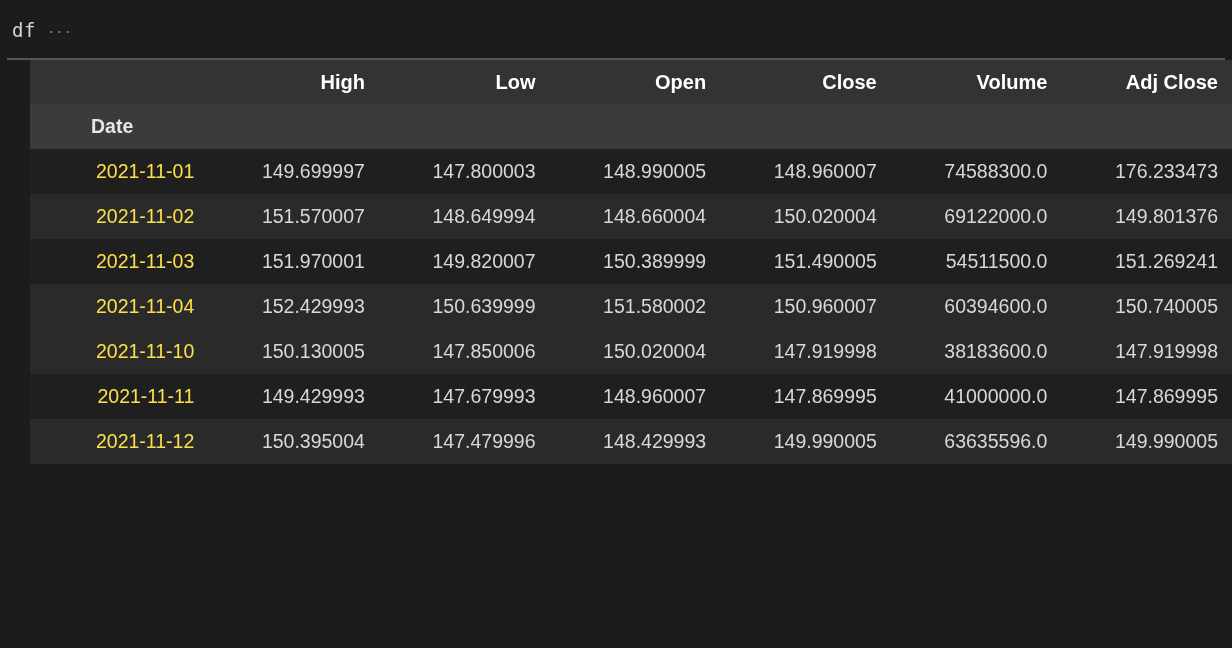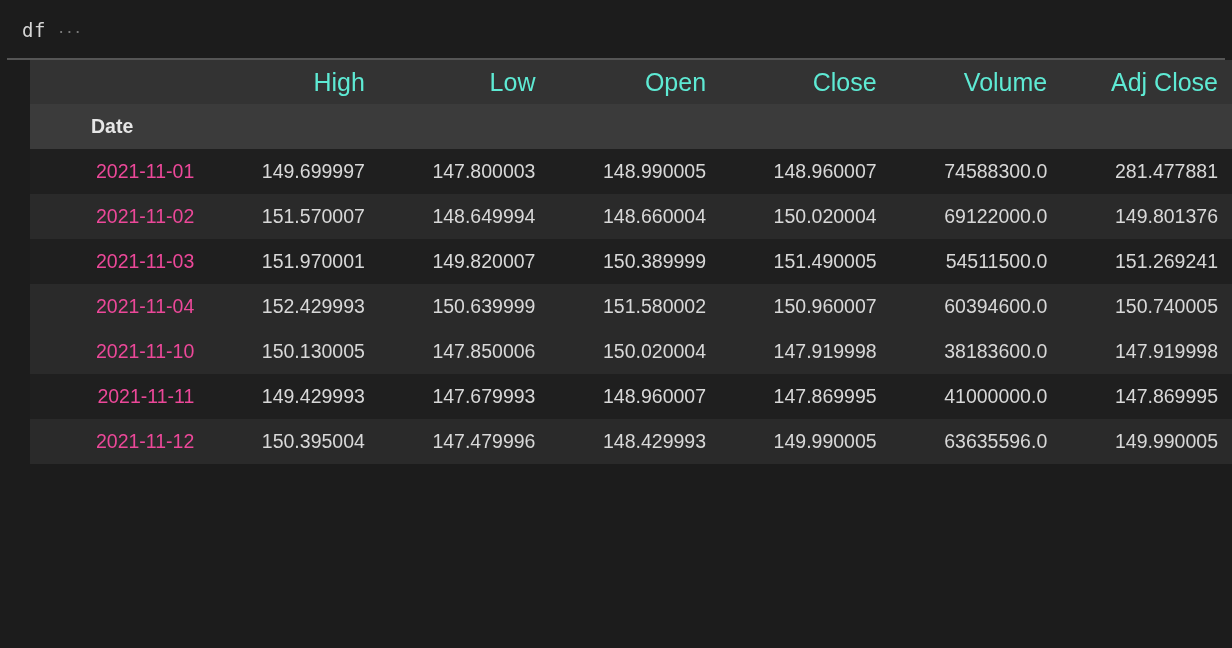--- a/index.html
+++ b/index.html
@@ -15,21 +15,21 @@
     -webkit-font-smoothing: antialiased;
   }
 
   
   #cell-header {
     position: relative;
     height: 60px;
     box-sizing: border-box;
     display: flex;
     align-items: center;
-    padding-left: 22px;
+    padding-left: 12px;
     background: #1c1c1c;
   }
   #var-name {
     font-family: "DejaVu Sans Mono", "Liberation Mono", monospace;
     font-size: 19px;
     color: #d6d6d6;
     letter-spacing: 0.5px;
   }
   #var-ellipsis {
     font-family: "Liberation Sans", sans-serif;
@@ -71,38 +71,38 @@
     height: 45px;
     box-sizing: border-box;
     font-weight: 400;
   }
   
   table.df col.c-index { width: 180px; }
   table.df col.c-data  { width: 172px; }
 
   thead tr.col-head th {
     background: #333333;
-    color: #5eead4;
-    font-weight: normal;
+    color: #ffffff;
+    font-weight: bold;
     height: 44px;
-    font-size: 25px;
+    font-size: 20px;
   }
   thead tr.idx-head th {
     background: #3b3b3b;
     color: #e6e6e6;
     font-weight: bold;
     height: 45px;
     font-size: 19.5px;
     text-align: center;
   }
   thead tr.idx-head th.blank { background: #3b3b3b; }
 
   tbody tr td { background: #1f1f1f; }
   tbody tr.alt td { background: #2a2a2a; }
-  tbody tr td.idx { font-weight: 400; color: #ec4899; }
+  tbody tr td.idx { font-weight: 400; color: #fde047; }
 </style>
 </head>
 <body>
 
 <div id="cell-header">
   <span id="var-name">df</span>
   <span id="var-ellipsis">···</span>
   <div id="header-rule"></div>
 </div>
 
@@ -138,21 +138,21 @@
         </tr>
     </thead>
     <tbody id="df-body">
         <tr>
           <td class="idx">2021-11-01</td>
           <td>149.699997</td>
           <td>147.800003</td>
           <td>148.990005</td>
           <td>148.960007</td>
           <td>74588300.0</td>
-          <td>281.477881</td>
+          <td>176.233473</td>
         </tr>
         <tr class="alt">
           <td class="idx">2021-11-02</td>
           <td>151.570007</td>
           <td>148.649994</td>
           <td>148.660004</td>
           <td>150.020004</td>
           <td>69122000.0</td>
           <td>149.801376</td>
         </tr>

